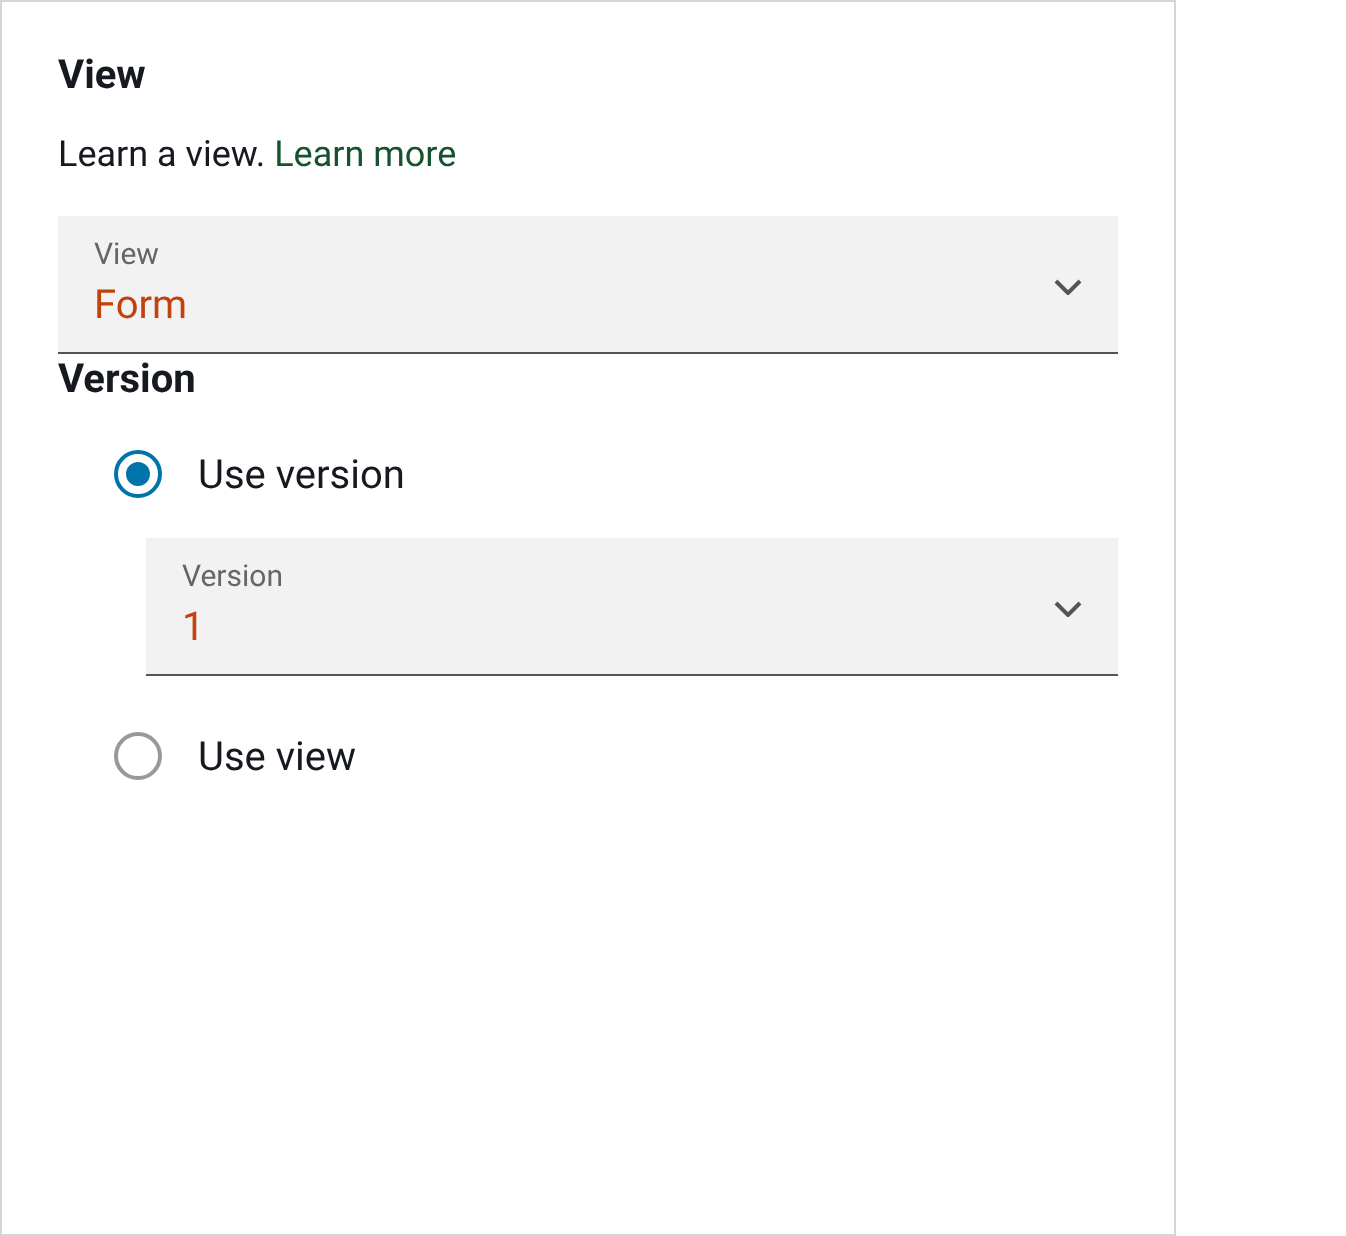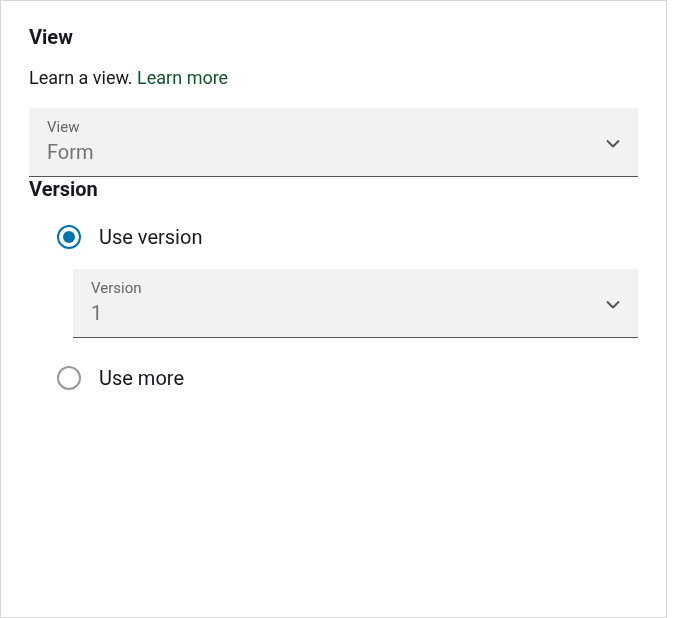--- a/index.html
+++ b/index.html
@@ -8,21 +8,21 @@
       padding: 0;
     }
     body {
       font-family: -apple-system, BlinkMacSystemFont, "Segoe UI", Roboto, Helvetica, Arial, sans-serif;
       background: #fff;
       width: 673px;
       height: 618px;
     }
     .panel {
       border: 1px solid #d5d5d5;
-      width: 667px;
+      width: 588px;
       height: 618px;
       padding: 24px 28px;
     }
     .section-heading {
       font-size: 20px;
       font-weight: 700;
       color: #16191f;
       margin-bottom: 18px;
     }
     .helper-row {
@@ -41,21 +41,21 @@
       position: relative;
       cursor: pointer;
     }
     .select-label {
       font-size: 15px;
       color: #666;
       margin-bottom: 4px;
     }
     .select-value {
       font-size: 20px;
-      color: #737373;
+      color: #c2410c;
     }
     .caret {
       position: absolute;
       right: 18px;
       top: 50%;
       transform: translateY(-50%);
     }
     .preview-link {
       color: #0073e6;
       font-size: 19px;
@@ -145,18 +145,18 @@
         <span class="caret">
           <svg width="14" height="8" viewBox="0 0 14 8">
               <path d="M1 1 L7 7 L13 1" fill="none" stroke="#555" stroke-width="2"></path>
             </svg>
         </span>
       </div>
     </div>
 
     <div class="radio-row">
       <div class="radio"></div>
-      <div class="radio-label">Use more</div>
+      <div class="radio-label">Use view</div>
     </div>
 
   </div>
 
 </div>
 
 </body></html>

